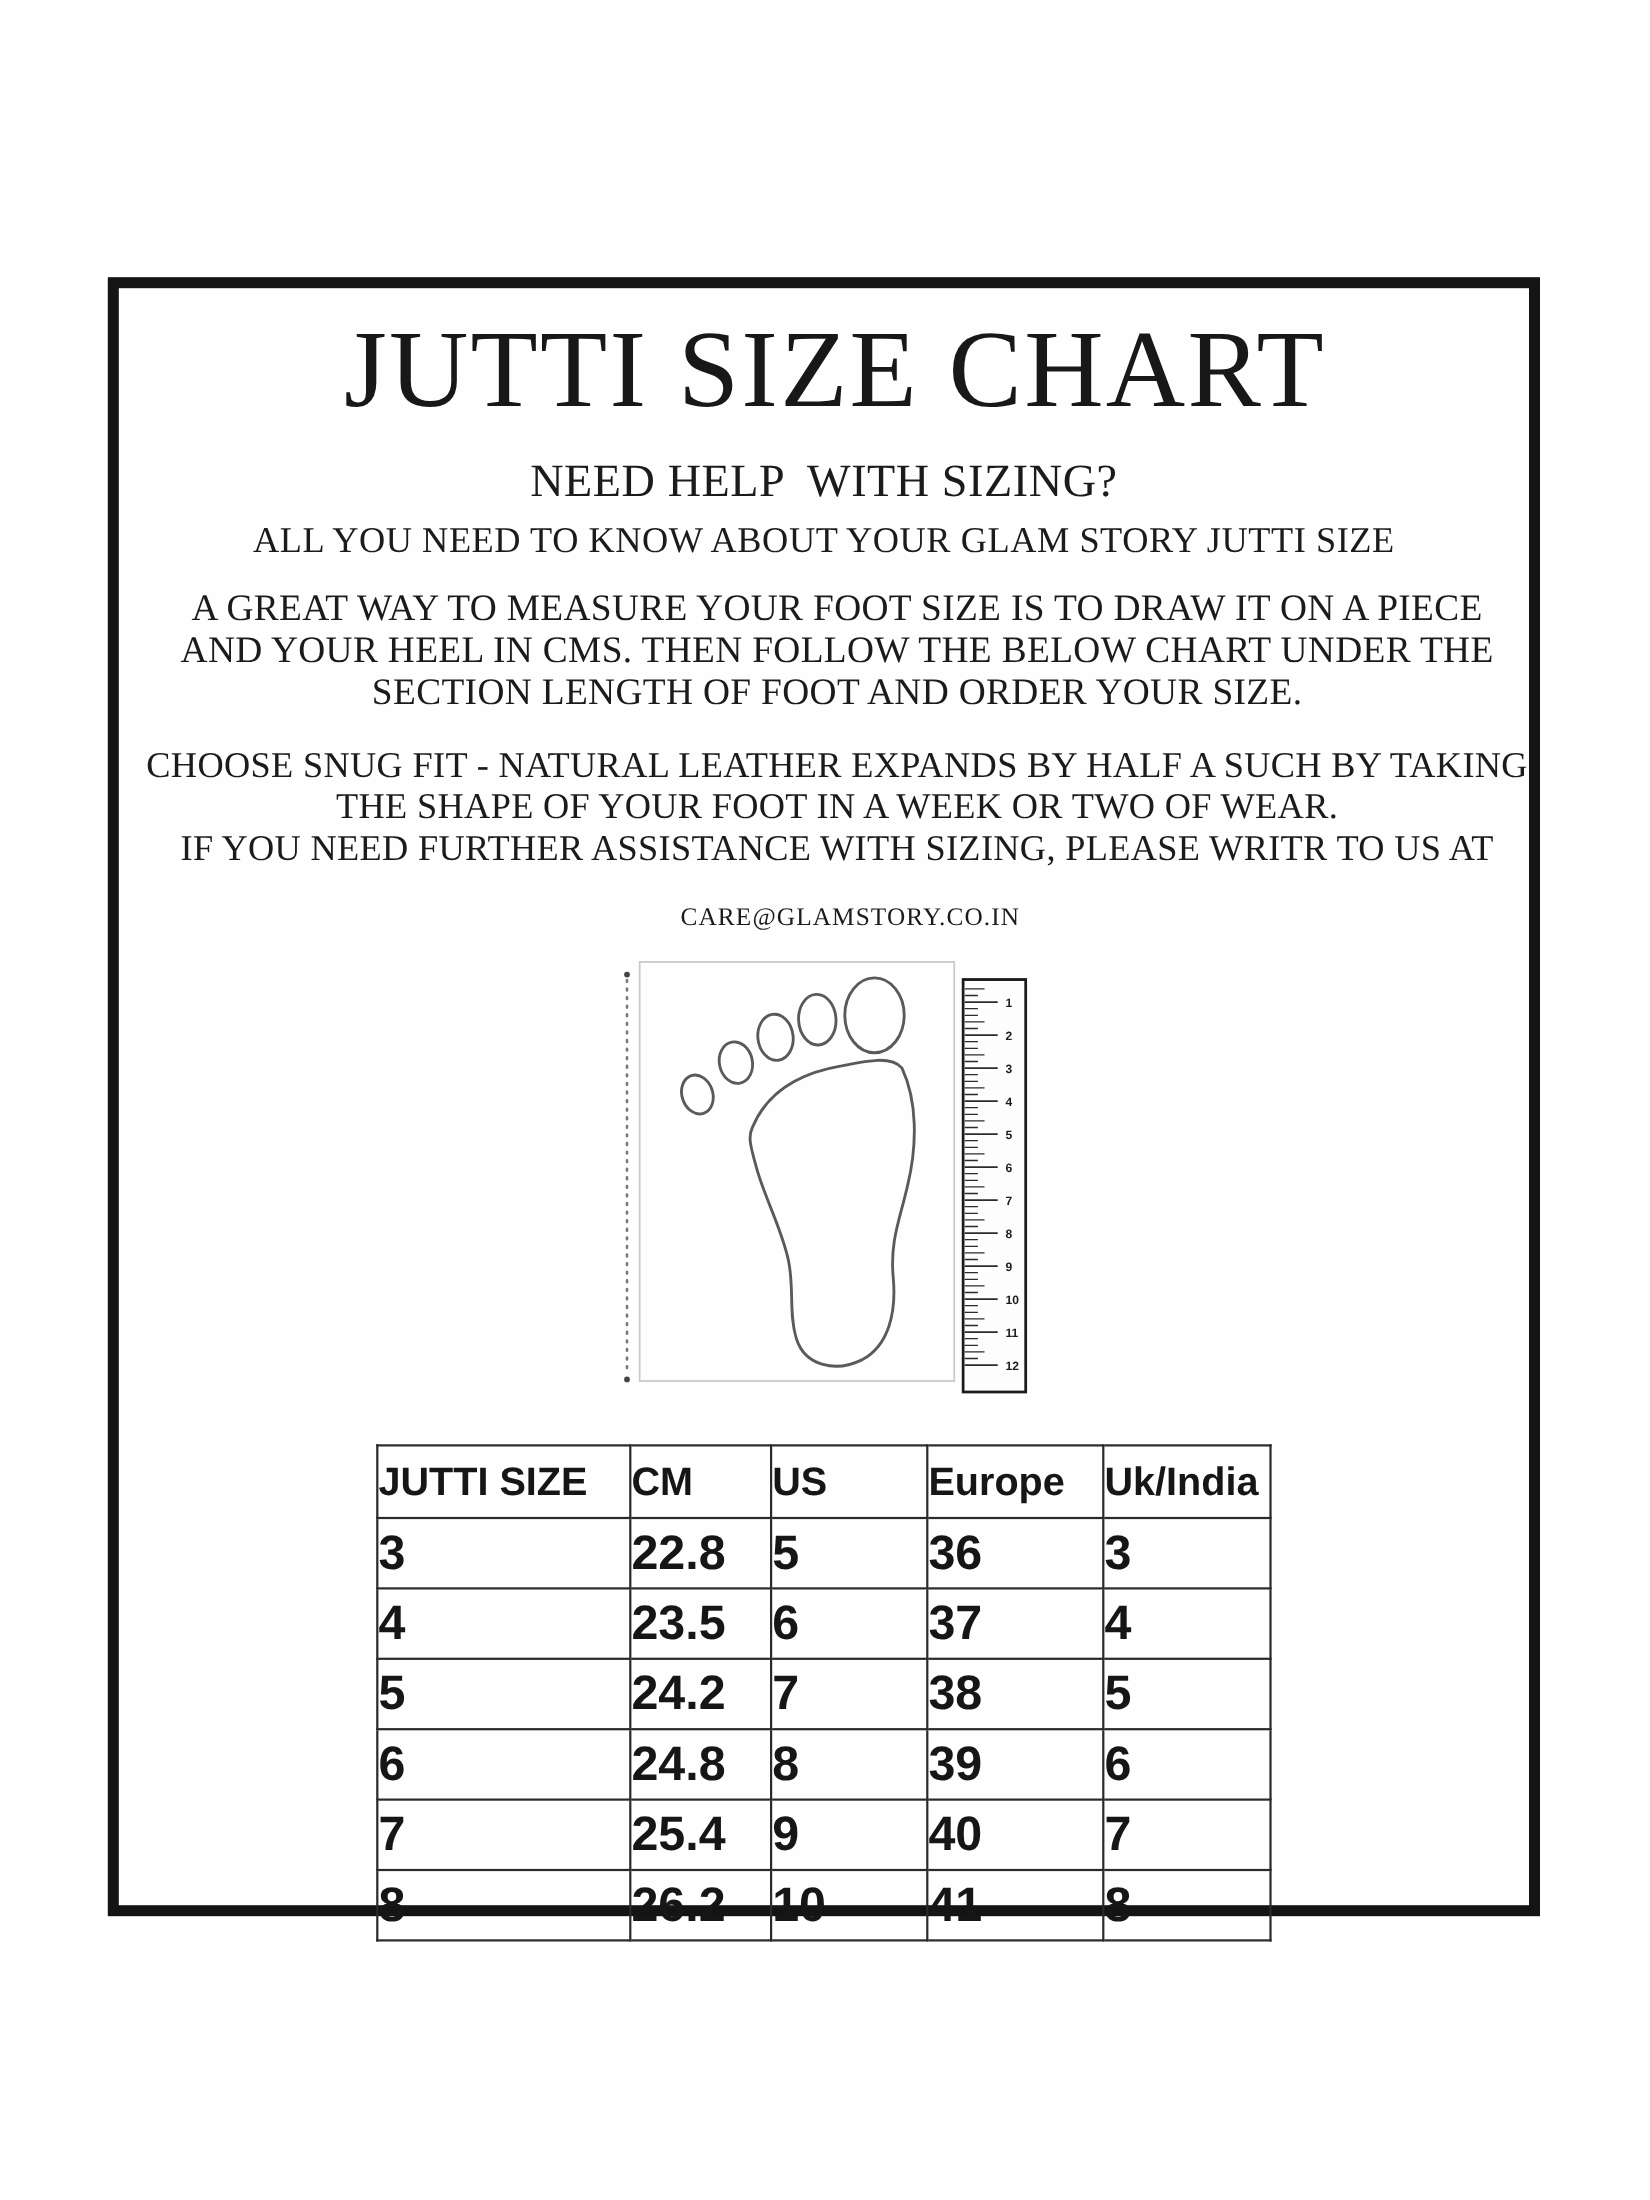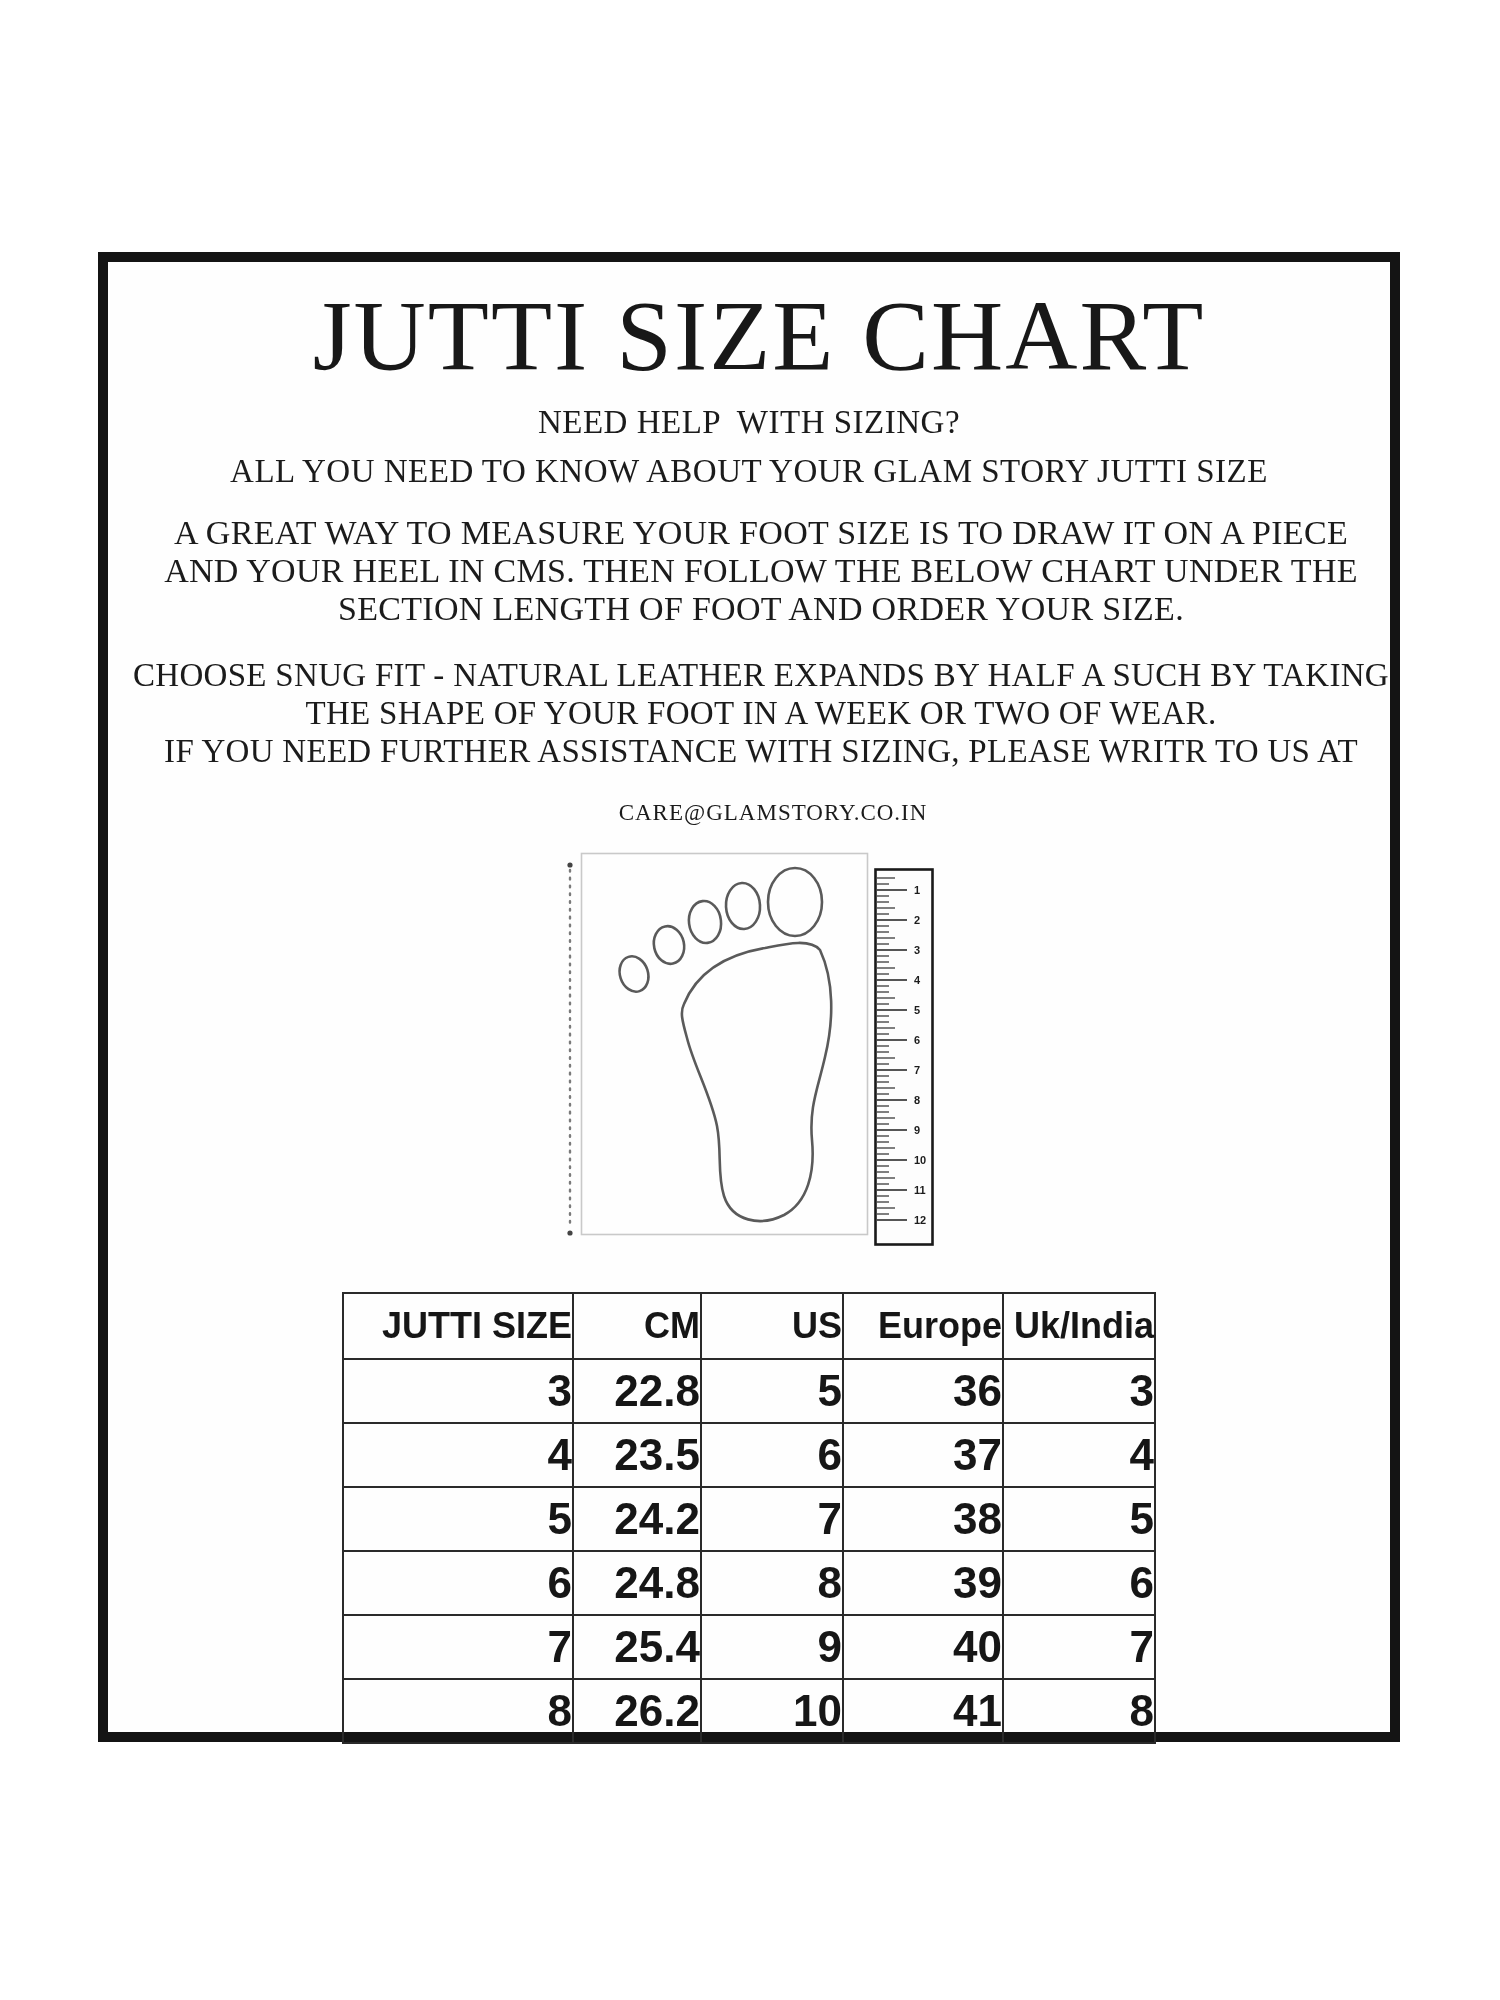--- a/index.html
+++ b/index.html
@@ -28,22 +28,22 @@
   }
   .title{
     font-size:100px;
     line-height:1.04;
     letter-spacing:2px;
     font-weight:400;
     color:#181818;
     padding-left:20px;
   }
   .subtitle{
-    margin-top:16px;
-    font-size:33px;
+    margin-top:26px;
+    font-size:42px;
     white-space:pre-wrap;
     letter-spacing:0.5px;
   }
   .tagline{
     margin-top:12px;
     font-size:33px;
     letter-spacing:0.5px;
   }
   .para{
     margin-top:24px;
@@ -76,21 +76,21 @@
     table-layout:fixed;
     width:812px;
   }
   .size-table col.c0{width:230px;}
   .size-table col.c1{width:128px;}
   .size-table col.c2{width:142px;}
   .size-table col.c3{width:160px;}
   .size-table col.c4{width:152px;}
   .size-table th, .size-table td{
     border:2px solid #2a2a2a;
-    text-align:right;
+    text-align:left;
     vertical-align:middle;
     padding:0;
   }
   .size-table th{
     height:64px;
     font-size:36px;
     font-weight:700;
     color:#161616;
   }
   .size-table td{

